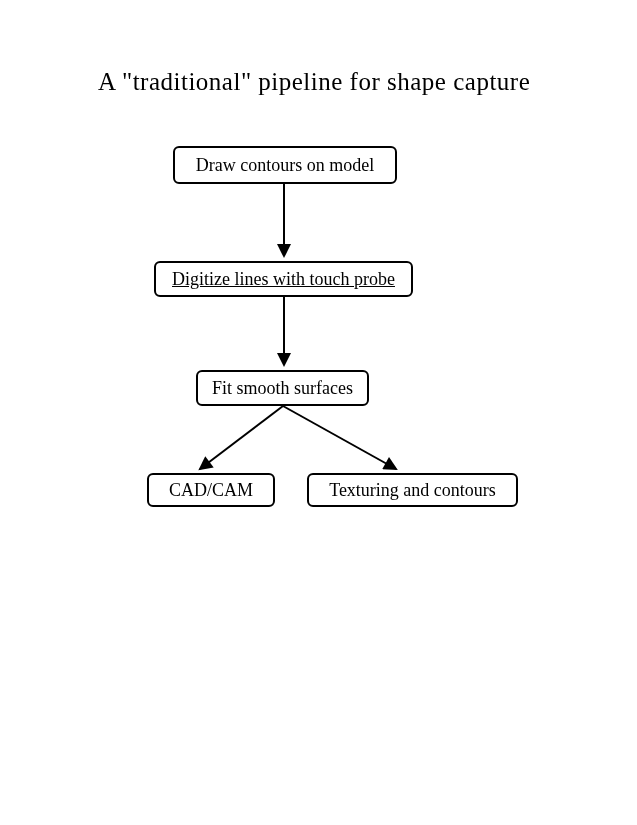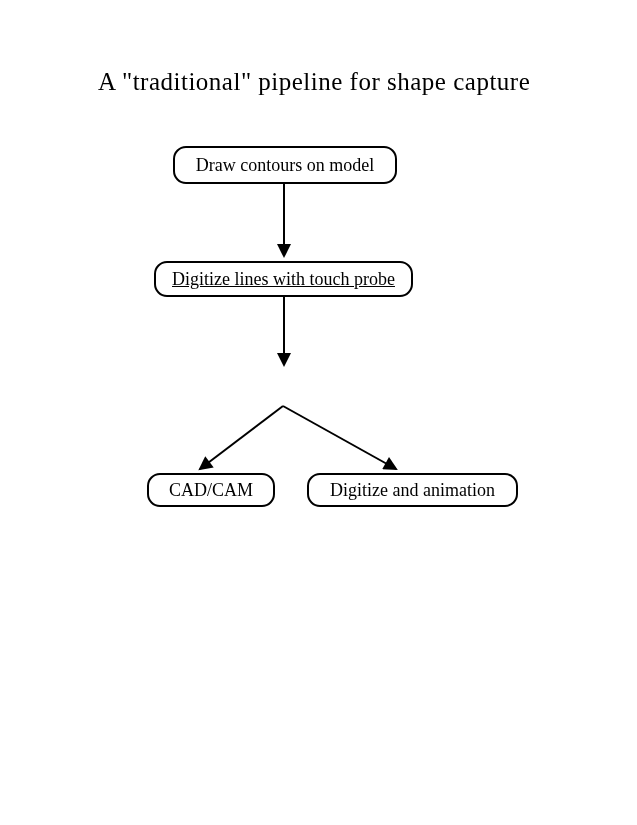--- a/index.html
+++ b/index.html
@@ -31,21 +31,21 @@
     left: 0;
     top: 0;
     width: 637px;
     height: 825px;
     pointer-events: none;
   }
   .node {
     position: absolute;
     box-sizing: border-box;
     border: 2px solid #000000;
-    border-radius: 13px;
+    border-radius: 6px;
     background: #ffffff;
     display: flex;
     align-items: center;
     justify-content: center;
     font-size: 18px;
     white-space: nowrap;
     z-index: 2;
   }
   #node-draw      { left: 173px; top: 146px; width: 224px; height: 38px; }
   #node-digitize  { left: 154px; top: 261px; width: 259px; height: 36px; text-decoration: underline; }
@@ -69,18 +69,19 @@
     <line x1="284" y1="184" x2="284" y2="256" stroke="#000000" stroke-width="2" marker-end="url(#arrowhead)"></line>
     <line x1="284" y1="297" x2="284" y2="365" stroke="#000000" stroke-width="2" marker-end="url(#arrowhead)"></line>
     <line x1="283" y1="406" x2="200" y2="469" stroke="#000000" stroke-width="2" marker-end="url(#arrowhead)"></line>
     <line x1="283" y1="406" x2="396" y2="469" stroke="#000000" stroke-width="2" marker-end="url(#arrowhead)"></line>
   </svg>
 
   <div class="node" id="node-draw">Draw contours on model</div>
 
   <div class="node" id="node-digitize">Digitize lines with touch probe</div>
 
+  <div class="node" id="node-fit">Fit smooth surfaces</div>
 
   <div class="node" id="node-cadcam">CAD/CAM</div>
 
-  <div class="node" id="node-texturing">Digitize and animation</div>
+  <div class="node" id="node-texturing">Texturing and contours</div>
 
 </div>
 
 </body></html>

